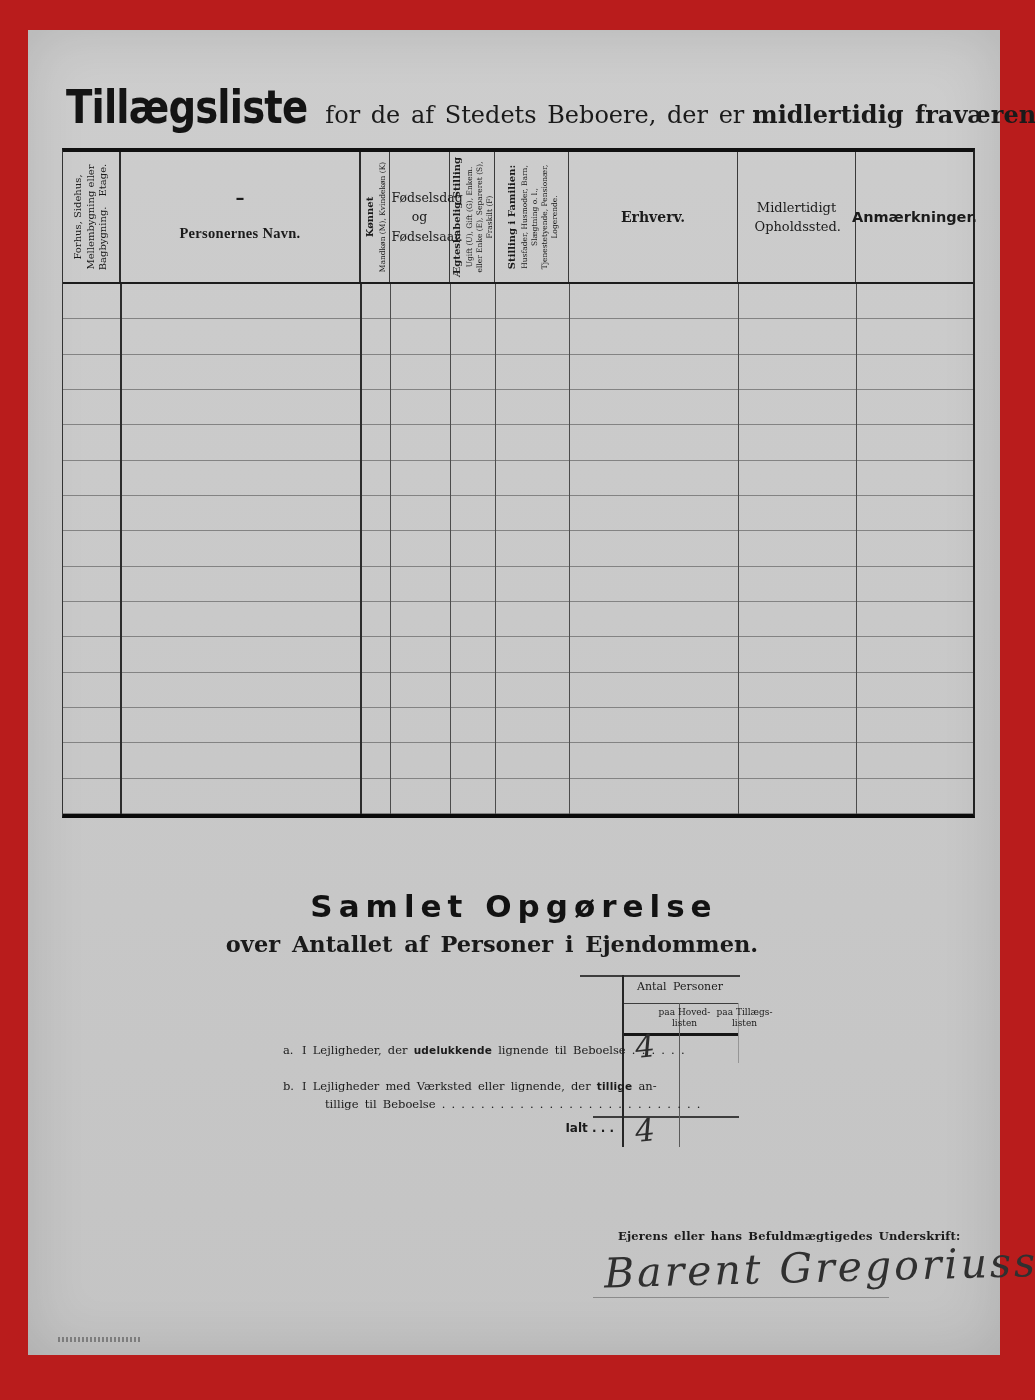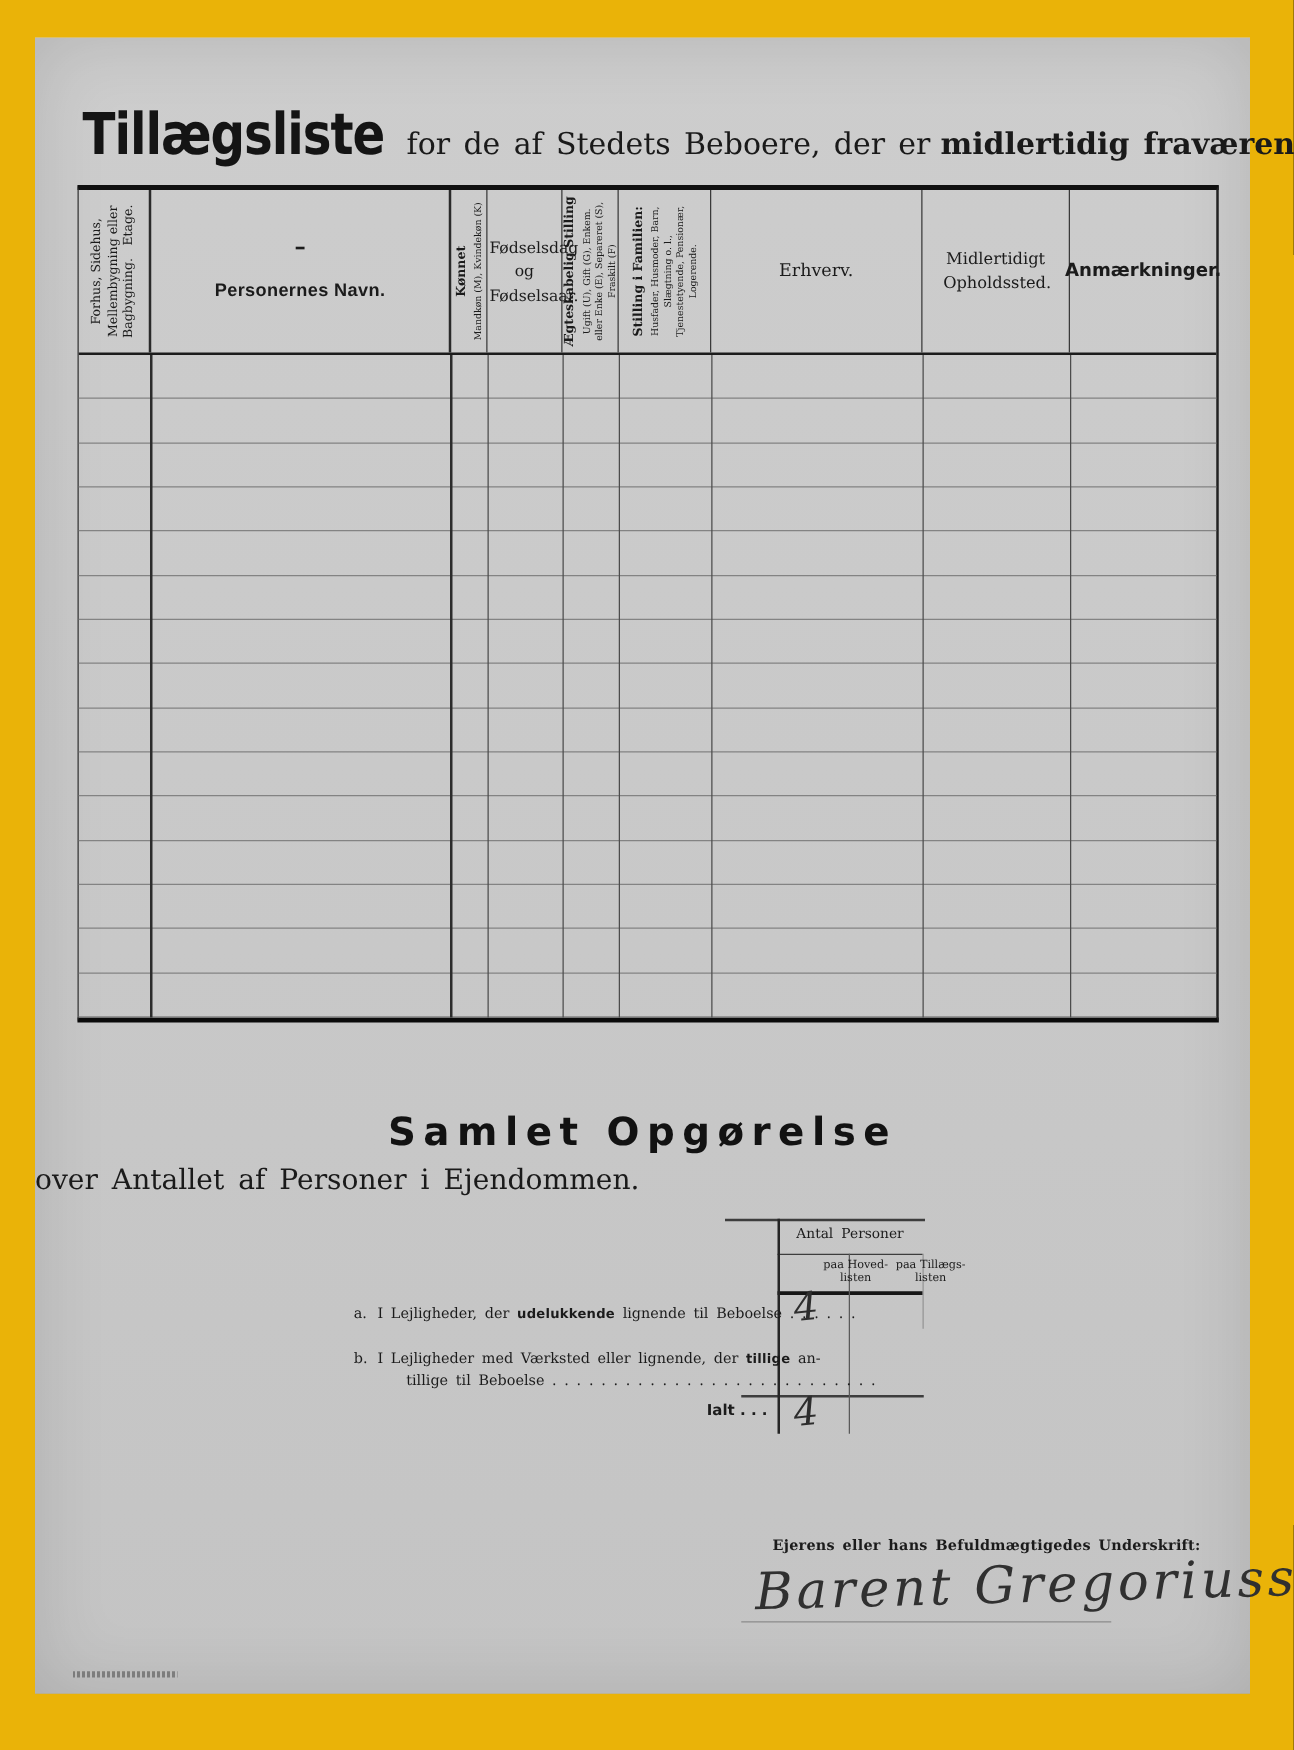--- a/index.html
+++ b/index.html
@@ -1,18 +1,18 @@
 <!DOCTYPE html>
 <html><head>
 <meta charset="utf-8">
 <style>
   html,body{margin:0;padding:0;}
   body{width:1035px;height:1400px;background:#060606;position:relative;
        font-family:"DejaVu Serif", serif;color:#1b1b1b;overflow:hidden;}
-  .stage{position:absolute;inset:0;background:#eab308;}
+  .stage{position:absolute;inset:0;background:#b91c1c;}
   .paper{position:absolute;left:28px;top:30px;width:972px;height:1325px;
          background:linear-gradient(180deg,#cdcdcd 0%,#c8c8c8 55%,#c4c4c4 100%);
          box-shadow:inset 0 0 60px rgba(0,0,0,.12);}
   
   .title-row{position:absolute;left:38px;top:50px;width:920px;display:flex;align-items:baseline;white-space:nowrap;}
   .title-main{font-family:"DejaVu Sans",sans-serif;font-weight:bold;font-size:46px;
               letter-spacing:-1px;transform:scaleX(.84);transform-origin:left bottom;color:#141414;}
   .title-rest{font-size:24px;margin-left:-28px;word-spacing:3px;color:#1a1a1a;}
   .title-tail{font-weight:bold;margin-left:8px;}
   
@@ -26,36 +26,36 @@
   .th:last-child{border-right:none;}
   .w1{width:58px}.w2{width:240px}.w3{width:29px}.w4{width:60px}.w5{width:45px}
   .w6{width:74px}.w7{width:169px}.w8{width:118px}.w9{width:117px}
   .rot{position:absolute;top:50%;left:50%;transform:translate(-50%,-50%) rotate(-90deg);
        width:124px;text-align:center;line-height:1.25;}
   .rot .ln{display:block;font-size:10px;}
   .rot .main{display:block;font-size:10px;font-weight:bold;}
   .rot .sub{display:block;font-size:7.5px;line-height:1.2;margin-top:1px;}
   .name-cell{display:flex;flex-direction:column;align-items:center;justify-content:center;}
   .name-dash{font-size:18px;font-weight:bold;line-height:10px;margin-bottom:22px;}
-  .name-label{font-family:Liberation Sans, sans-serif;font-weight:bold;font-size:14.5px;letter-spacing:.3px;}
+  .name-label{font-family:Liberation Serif, serif;font-weight:bold;font-size:14.5px;letter-spacing:.3px;}
   .birth-label{font-size:12.5px;line-height:1.55;width:56px;}
-  .erhverv-label{font-size:14px;}
+  .erhverv-label{font-size:14px;font-weight:bold;}
   .opholds-label{font-size:13px;line-height:1.5;width:84px;}
   .anm-label{font-family:"DejaVu Sans",sans-serif;font-weight:bold;font-size:14.5px;}
   .tbody{position:relative;height:530px;display:flex;flex-direction:column;}
   .trow{flex:1;border-bottom:1px solid #838383;}
   .trow:last-child{border-bottom:none;}
   .vline{position:absolute;top:0;bottom:0;width:1px;background:#4c4c4c;}
   .vline.heavy{width:2px;background:#2c2c2c;}
   
   .sum-heading{position:absolute;left:0;width:972px;top:858px;text-align:center;
                font-family:"DejaVu Sans",sans-serif;font-weight:bold;font-size:31px;
                letter-spacing:6px;color:#121212;}
-  .sum-sub{position:absolute;left:0;width:928px;top:901px;
-           font-size:22.5px;font-weight:normal;word-spacing:4px;color:#1a1a1a;}
+  .sum-sub{position:absolute;left:0;width:928px;top:901px;text-align:center;
+           font-size:22.5px;font-weight:bold;word-spacing:4px;color:#1a1a1a;}
   .mini-hline{position:absolute;height:1.5px;background:#3d3d3d;}
   .mini-hline.heavy{height:2.5px;background:#161616;}
   .mini-vline{position:absolute;width:1px;background:#5a5a5a;}
   .mini-vline.heavy{width:2px;background:#252525;}
   .antal-label{position:absolute;left:594px;top:950px;width:116px;text-align:center;
                font-size:11px;word-spacing:3px;}
   .mini-subhead{position:absolute;top:977px;text-align:center;font-size:9px;line-height:1.25;}
   .msh1{left:594px;width:57px;margin-left:34px;}
   .msh2{left:651px;width:59px;padding-left:36px;}
   .hand{font-style:italic;color:#2d2d2d;font-family:"DejaVu Serif",serif;}

